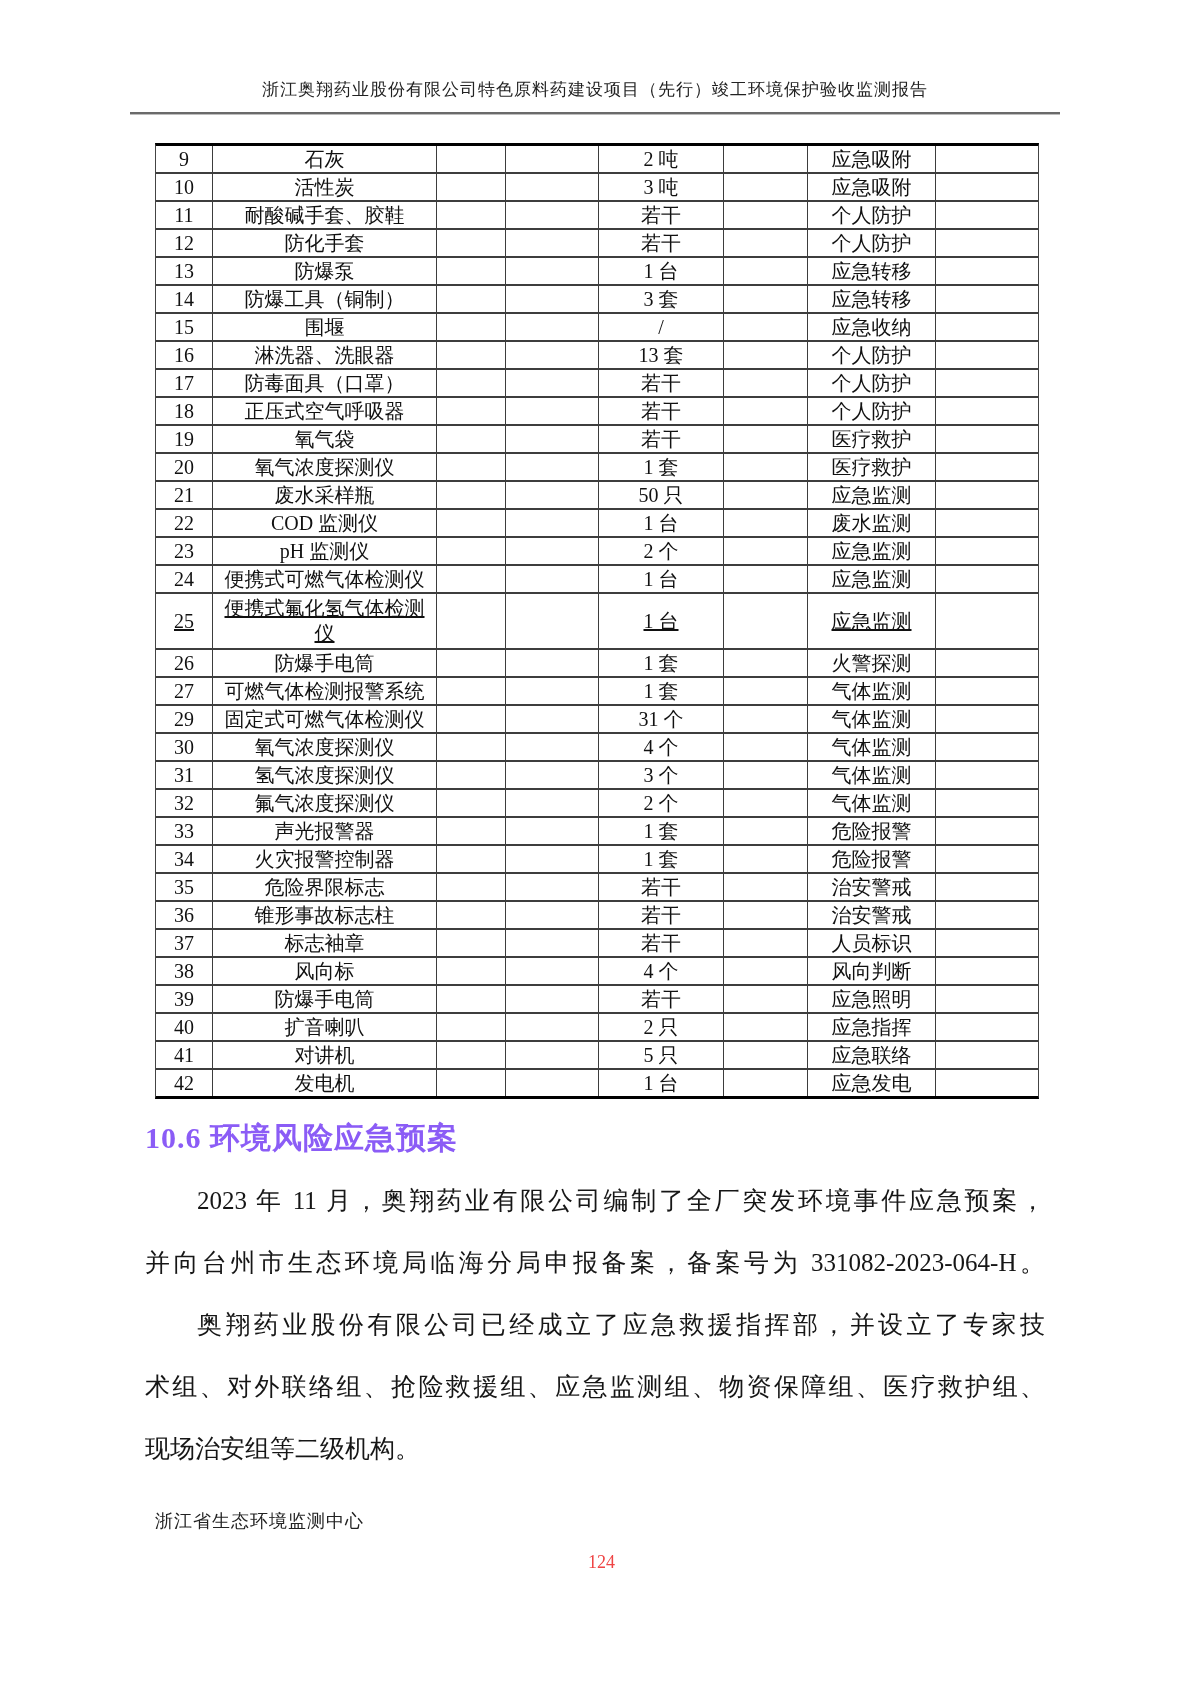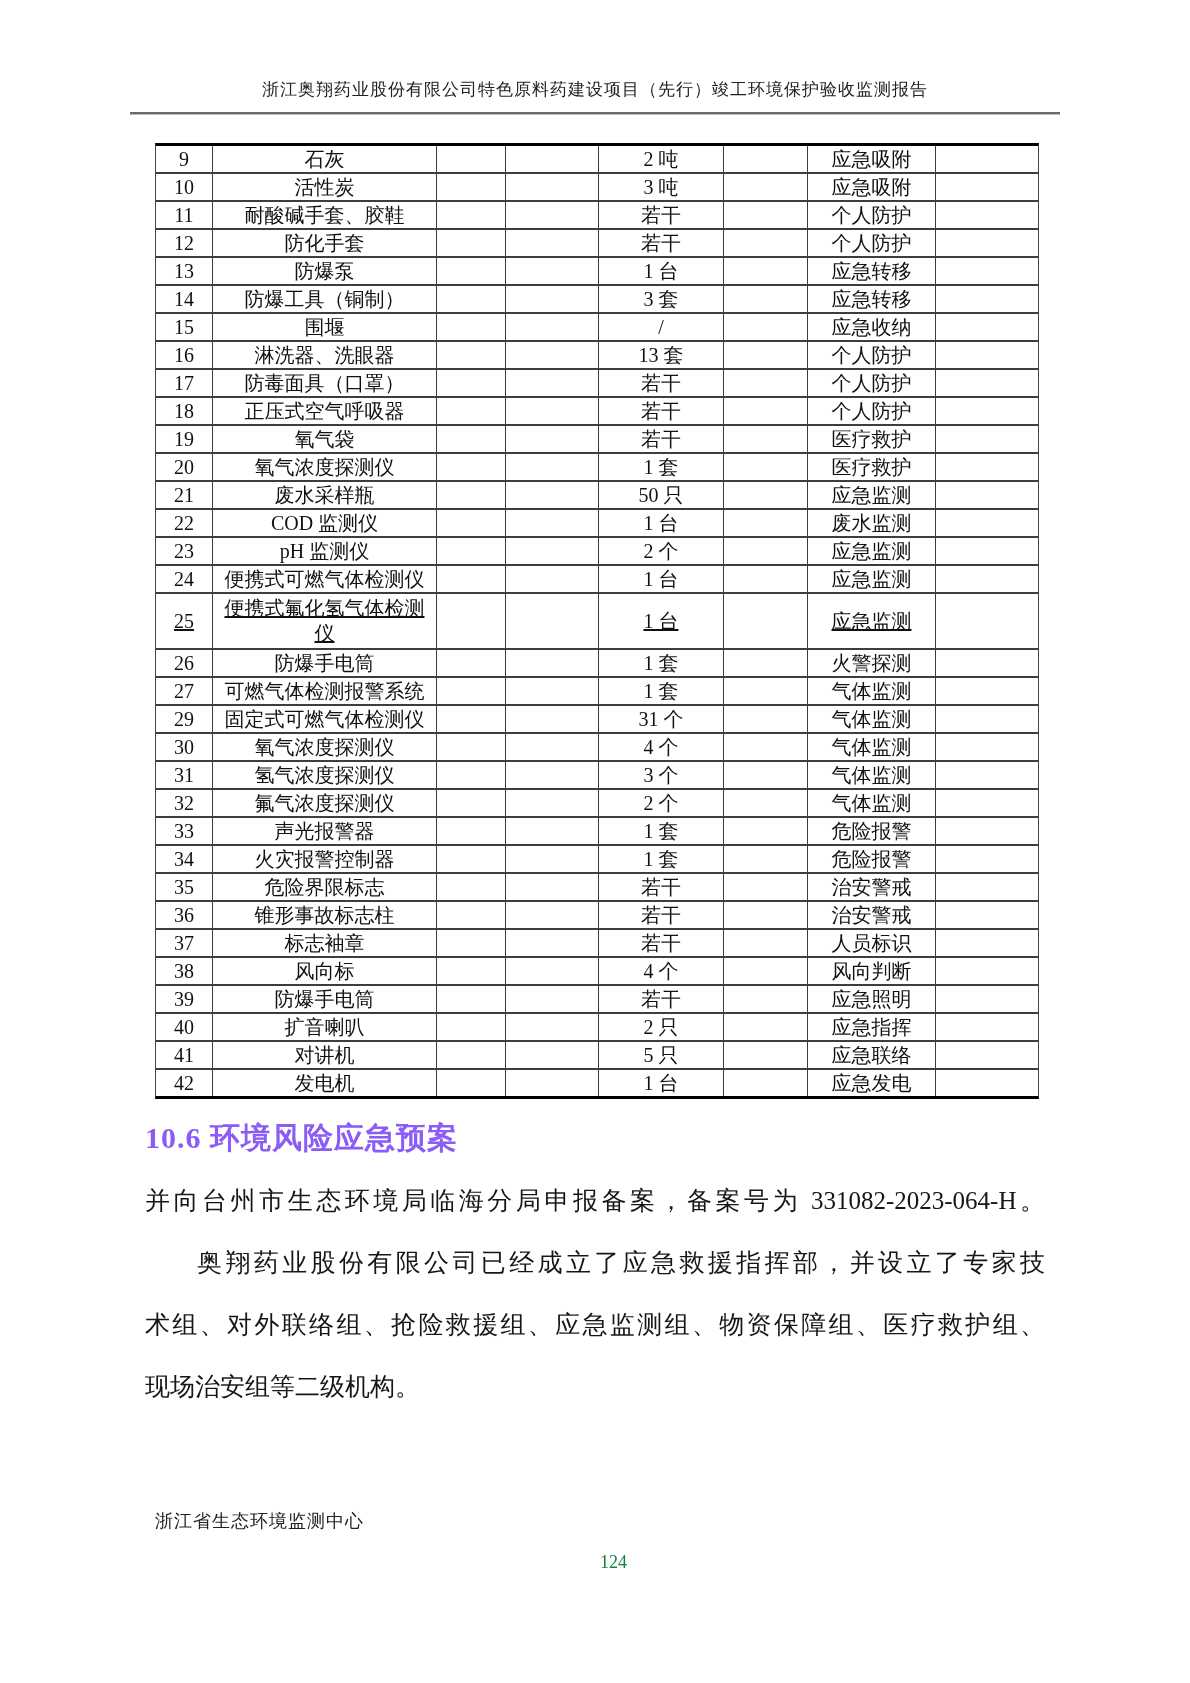--- a/index.html
+++ b/index.html
@@ -64,22 +64,22 @@
     white-space:normal;
     word-break:break-all;
   }
   .bline.indent{text-indent:52px;}
   
   .footer-org{
     position:absolute;top:1509px;left:155px;
     font-size:18px;color:#222;letter-spacing:1px;
   }
   .footer-page{
-    position:absolute;top:1552px;left:600px;
-    font-size:18px;color:#15803d;font-family:Liberation Serif, serif;
+    position:absolute;top:1552px;left:588px;
+    font-size:18px;color:#ef4444;font-family:Liberation Serif, serif;
   }
 </style>
 </head>
 <body>
 
 <div class="page">
 
   <div class="doc-header">浙江奥翔药业股份有限公司特色原料药建设项目（先行）竣工环境保护验收监测报告</div>
   <div class="header-rule"></div>
 
@@ -412,20 +412,21 @@
       <div class="cell">1 台</div>
       <div class="cell"></div>
       <div class="cell">应急发电</div>
       <div class="cell"></div>
     </div>
     </div>
 
   <div class="section-heading">10.6 环境风险应急预案</div>
 
   <div class="body-text">
+      <div class="bline indent just">2023 年 11 月，奥翔药业有限公司编制了全厂突发环境事件应急预案，</div>
       <div class="bline just">并向台州市生态环境局临海分局申报备案，备案号为 331082-2023-064-H。</div>
       <div class="bline indent just">奥翔药业股份有限公司已经成立了应急救援指挥部，并设立了专家技</div>
       <div class="bline just">术组、对外联络组、抢险救援组、应急监测组、物资保障组、医疗救护组、</div>
       <div class="bline">现场治安组等二级机构。</div>
     </div>
 
   <div class="footer-org">浙江省生态环境监测中心</div>
   <div class="footer-page">124</div>
 
 </div>

